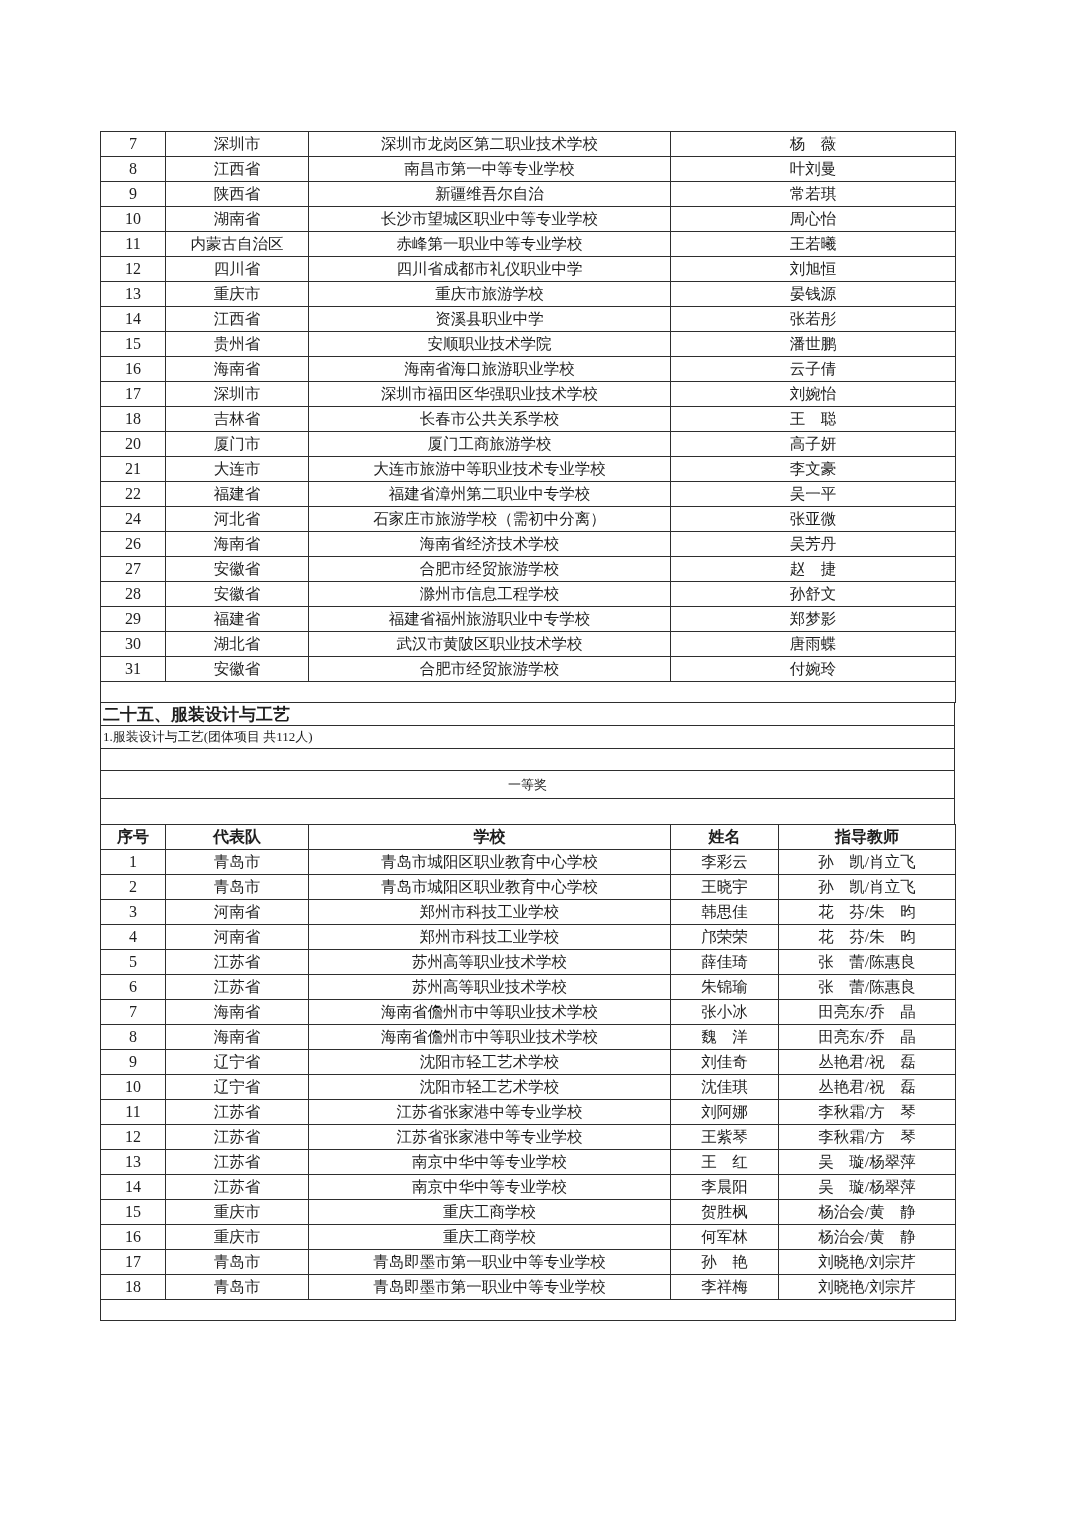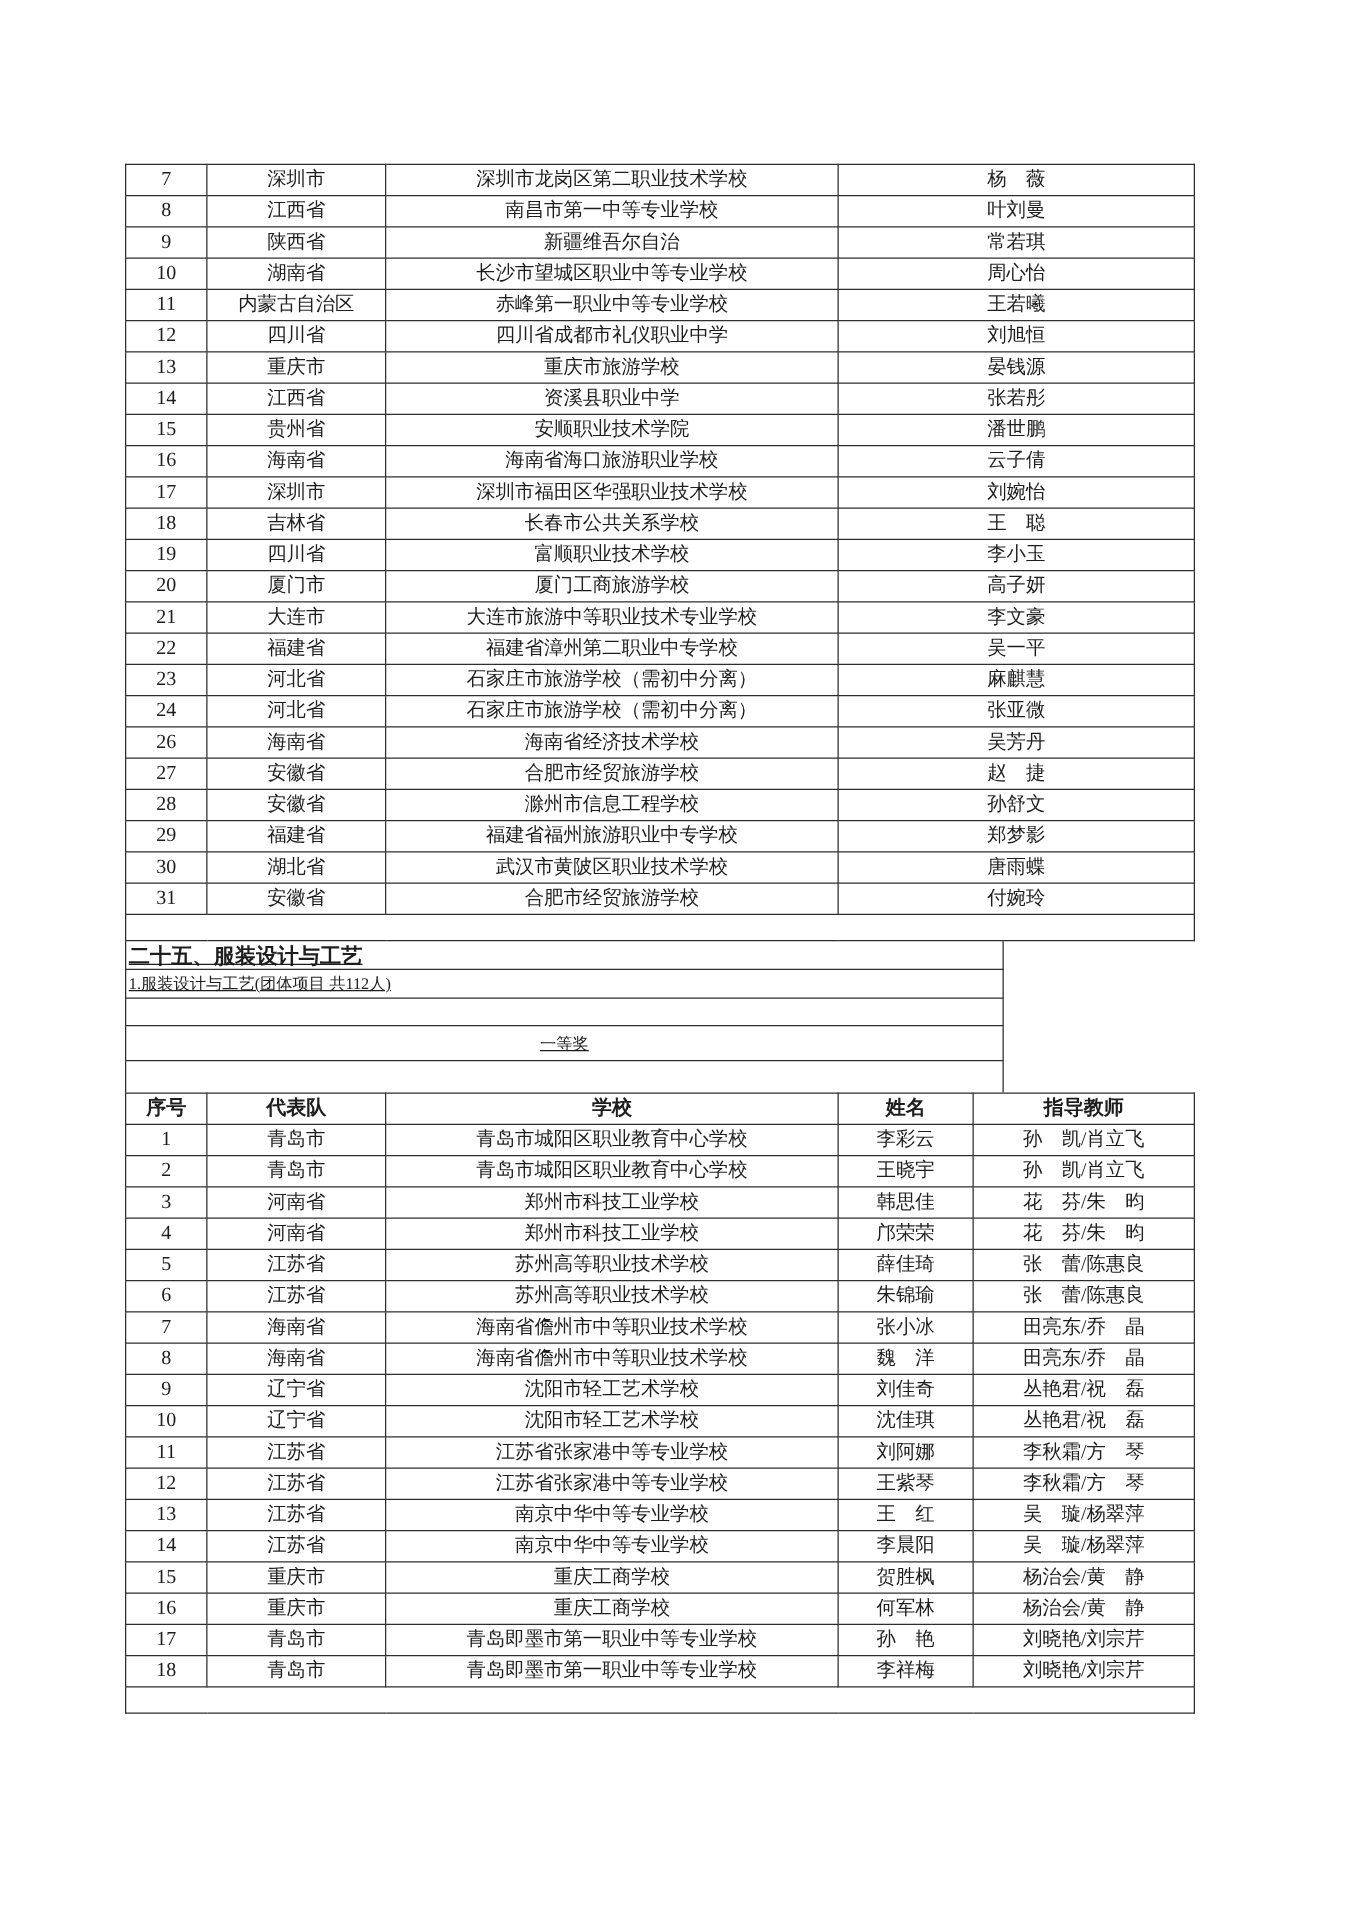--- a/index.html
+++ b/index.html
@@ -29,21 +29,21 @@
 
   tr.tail td {
     border-top:1.6px solid #2e2e2e;
     border-bottom:1.6px solid #2e2e2e;
     border-left:1.6px solid #2e2e2e;
     border-right:1.6px solid #2e2e2e;
     height:20px;
   }
 
   
-  .secblock { width:703px; box-sizing:border-box;text-decoration:underline; }
+  .secblock { width:855px; box-sizing:border-box; }
   .secrow {
     box-sizing:border-box;
     border-left:1.6px solid #2e2e2e;
     border-right:1.6px solid #2e2e2e;
     border-bottom:1.6px solid #2e2e2e;
     font-size:13px;
     display:flex; align-items:center;
   }
   .secrow.title  { height:23px; font-weight:bold; font-size:17px; padding-left:2px; }
   .secrow.sub    { height:23px; padding-left:2px; }
@@ -131,48 +131,36 @@
         <td>深圳市福田区华强职业技术学校</td>
         <td>刘婉怡</td>
       </tr>
         <tr style="">
         <td class="seq">18</td>
         <td>吉林省</td>
         <td>长春市公共关系学校</td>
         <td>王　聪</td>
       </tr>
         <tr style="">
-        <td class="seq">19</td>
-        <td>四川省</td>
-        <td>富顺职业技术学校</td>
-        <td>李小玉</td>
-      </tr>
-        <tr style="">
         <td class="seq">20</td>
         <td>厦门市</td>
         <td>厦门工商旅游学校</td>
         <td>高子妍</td>
       </tr>
         <tr style="">
         <td class="seq">21</td>
         <td>大连市</td>
         <td>大连市旅游中等职业技术专业学校</td>
         <td>李文豪</td>
       </tr>
         <tr style="">
         <td class="seq">22</td>
         <td>福建省</td>
         <td>福建省漳州第二职业中专学校</td>
         <td>吴一平</td>
-      </tr>
-        <tr style="">
-        <td class="seq">23</td>
-        <td>河北省</td>
-        <td>石家庄市旅游学校（需初中分离）</td>
-        <td>麻麒慧</td>
       </tr>
         <tr style="">
         <td class="seq">24</td>
         <td>河北省</td>
         <td>石家庄市旅游学校（需初中分离）</td>
         <td>张亚微</td>
       </tr>
         <tr style="">
         <td class="seq">26</td>
         <td>海南省</td>

